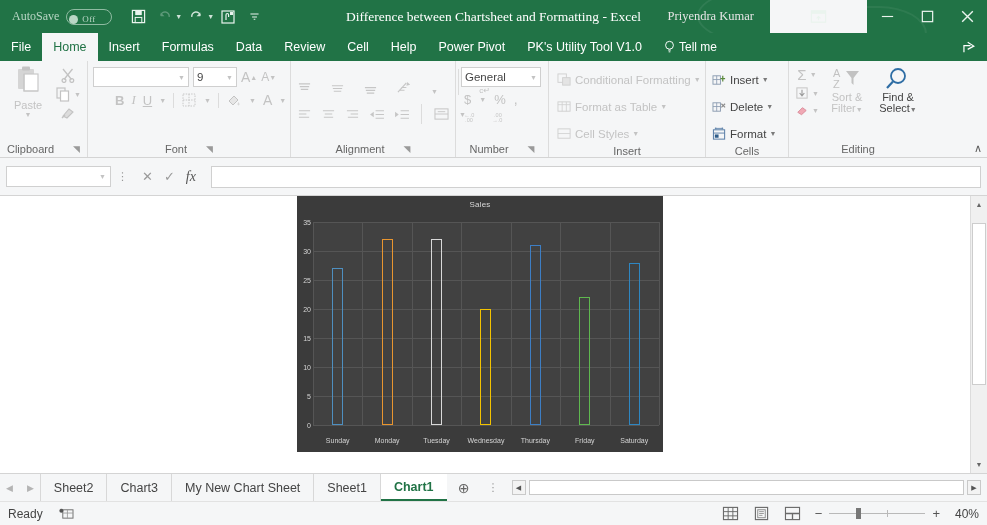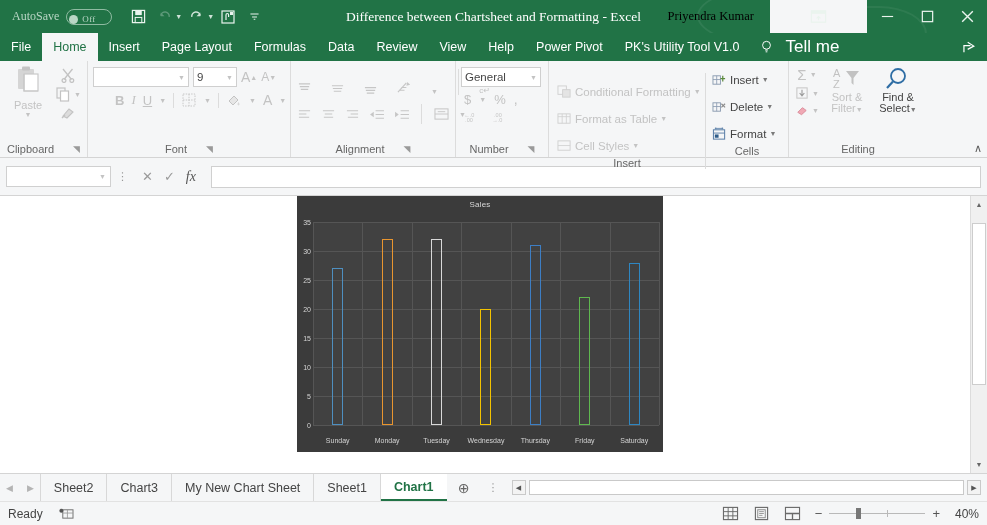--- a/index.html
+++ b/index.html
@@ -30,32 +30,32 @@
   .autosave-knob { width:9px; height:9px; border-radius:50%; background:#b9d6c5; }
   .autosave-text { margin-left:4px; letter-spacing:.3px; }
   .qat { display:flex; align-items:center; gap:2px; margin-left:14px; }
   .qat-btn { width:24px; height:24px; display:flex; align-items:center; justify-content:center;
              color:#e9f3ed; }
   .qat-btn.dim { color:#5d9979; }
   .qat-caret { font-size:7px; margin-left:-3px; color:#cfe3d8; }
   .win-title { position:absolute; left:0; right:0; text-align:center; font-size:13.5px;
                color:#fff; pointer-events:none; }
   .win-right { margin-left:auto; display:flex; align-items:center; }
-  .username { font-size:12.5px; color:#000000; margin-right:16px; }
+  .username { font-size:12.5px; color:#e5e5e5; margin-right:16px; }
   .wbtn { width:40px; height:33px; display:flex; align-items:center; justify-content:center;
           color:#eaf4ee; }
   .wbtn.ribbon { width:34px; }
 
   
   .tabsrow { height:28px; background:#217346; display:flex; align-items:stretch;
              position:relative; flex:0 0 28px; }
   .tab { padding:0 11px; display:flex; align-items:center; font-size:12.5px; color:#fff;
          white-space:nowrap; }
   .tab.active { background:#f5f6f7; color:#217346; }
-  .tellme { display:flex; align-items:center; gap:12px; padding:0 10px; color:#fff; font-size:17px; }
+  .tellme { display:flex; align-items:center; gap:3px; padding:0 10px; color:#fff; font-size:12px; }
   .sharebtn { margin-left:auto; width:34px; display:flex; align-items:center; justify-content:center; color:#fff; }
 
   
   .ribbon { height:97px; background:#f5f6f7; border-bottom:1px solid #d4d4d4;
             display:flex; position:relative; flex:0 0 97px; }
   .group { position:relative; display:flex; flex-direction:column; height:100%;
            border-right:1px solid #dcdcdc; }
   .group-body { flex:1; display:flex; align-items:flex-start; padding:4px 5px 0 5px; }
   .group-label { height:16px; font-size:11px; color:#666; text-align:center;
                  display:flex; align-items:center; justify-content:center; gap:19px; }
@@ -221,25 +221,24 @@
             <path d="M3 3 L13 13 M13 3 L3 13" stroke="#eaf4ee" stroke-width="1.3"></path>
           </svg>
       </div>
     </div>
   </div>
 
   <div class="tabsrow">
     <div class="tab">File</div>
     <div class="tab active">Home</div>
     <div class="tab">Insert</div>
-    <div class="tab">Page Layout</div>
     <div class="tab">Formulas</div>
     <div class="tab">Data</div>
     <div class="tab">Review</div>
-    <div class="tab">View</div>
+    <div class="tab">Cell</div>
     <div class="tab">Help</div>
     <div class="tab">Power Pivot</div>
     <div class="tab">PK's Utility Tool V1.0</div>
     <div class="tellme">
       <span class="icn">
         <svg width="13" height="14" viewBox="0 0 14 16">
             <path d="M7 1.5 A3.6 3.6 0 0 1 7 10.5 A3.6 3.6 0 0 1 7 1.5" fill="none" stroke="#fff" stroke-width="1.1"></path>
             <path d="M5.5 11.5 L8.5 11.5 M6 13.5 L8 13.5" stroke="#fff" stroke-width="1.1"></path>
           </svg>
       </span>
@@ -451,21 +450,21 @@
               </svg>
             </span>
         </div>
       </div>
       <div class="group-label">
         <span>Number</span>
         <span class="dialog-launch">◥</span>
       </div>
     </div>
 
-    <div class="group" style="width:157px;margin-top:12px;">
+    <div class="group" style="width:157px;">
       <div class="group-body" style="flex-direction:column; gap:6px; padding:8px 4px 0 8px;">
         <div class="txtbtn dim">
           <span class="icn">
               <svg width="15" height="14" viewBox="0 0 16 15">
                 <rect x="1" y="1" width="9" height="9" fill="none" stroke="#d0d0d0" stroke-width="1"></rect>
                 <rect x="6" y="5" width="8" height="8" fill="#e4e4e4" stroke="#d0d0d0" stroke-width="1"></rect>
               </svg>
             </span>
           <span>Conditional Formatting</span>
           <span class="caret dimc">▼</span>

